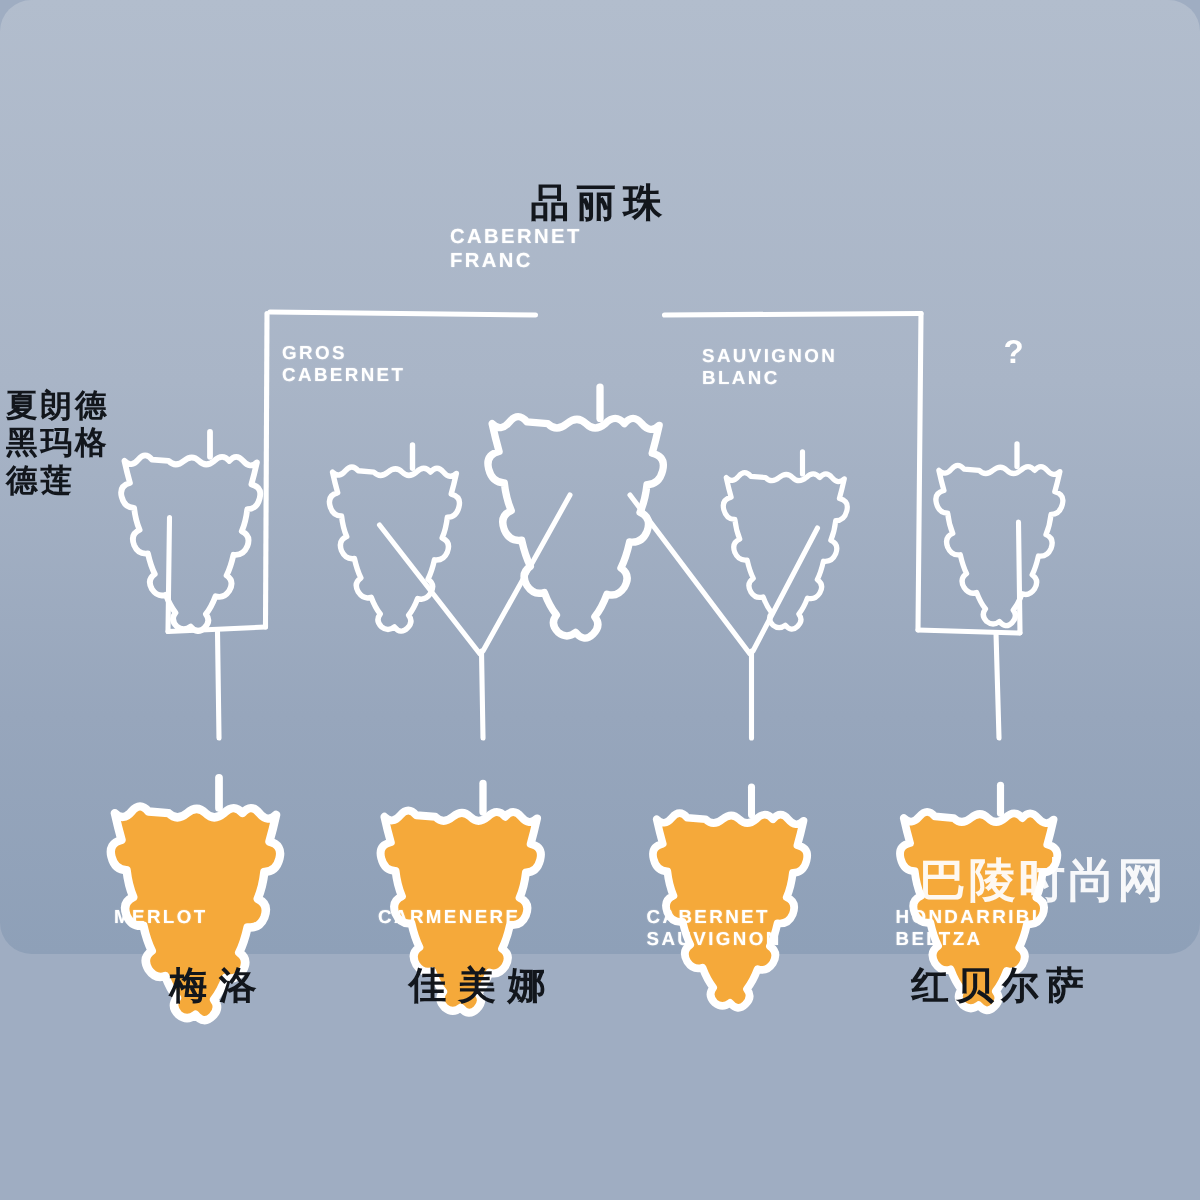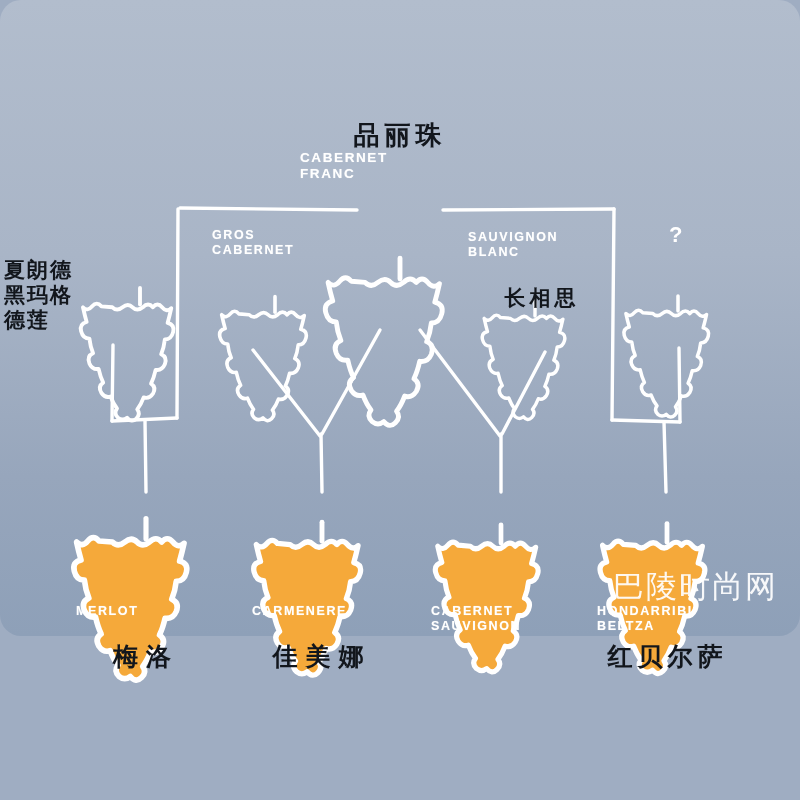--- a/index.html
+++ b/index.html
@@ -63,21 +63,21 @@
     font-weight:700;
     font-family:"Liberation Sans", sans-serif;
   }
 
   #watermark {
     position:absolute;
     right:22px; bottom:28px;
     color:#ffffff;
     font-family:"DejaVu Sans", sans-serif;
     font-size:31px;
-    font-weight:400;
+    font-weight:700;
     letter-spacing:2px;
     opacity:0.93;
   }
 </style>
 </head>
 <body>
 
 <div id="stage">
 
   <svg id="svg-layer" viewBox="0 0 800 800">
@@ -185,26 +185,25 @@
       <span>玛</span>
       <span>莲</span>
     </div>
     <div class="cn-col">
       <span>夏</span>
       <span>黑</span>
       <span>德</span>
     </div>
   </div>
 
-  <div class="lbl sm" style="left:212px; top:228px; width:150px;">GROS
+  <div class="lbl sm" style="left:188px; top:228px; width:150px;">GROS
 CABERNET</div>
 
   <div class="lbl sm" style="left:468px; top:230px; width:145px;">SAUVIGNON
 BLANC</div>
-  <div class="cn mid" style="left:472px; top:284px; width:140px;">长相思</div>
 
   <div class="qmark" style="left:669px; top:222px;">?</div>
 
   <div class="lbl sm" style="left:76px; top:604px; width:140px;">MERLOT</div>
   <div class="cn bot" style="left:76px; top:640px; width:140px;">梅洛</div>
 
   <div class="lbl sm" style="left:252px; top:604px; width:140px;">CARMENERE</div>
   <div class="cn bot" style="left:252px; top:640px; width:140px;">佳美娜</div>
 
   <div class="lbl sm" style="left:431px; top:604px; width:140px;">CABERNET

